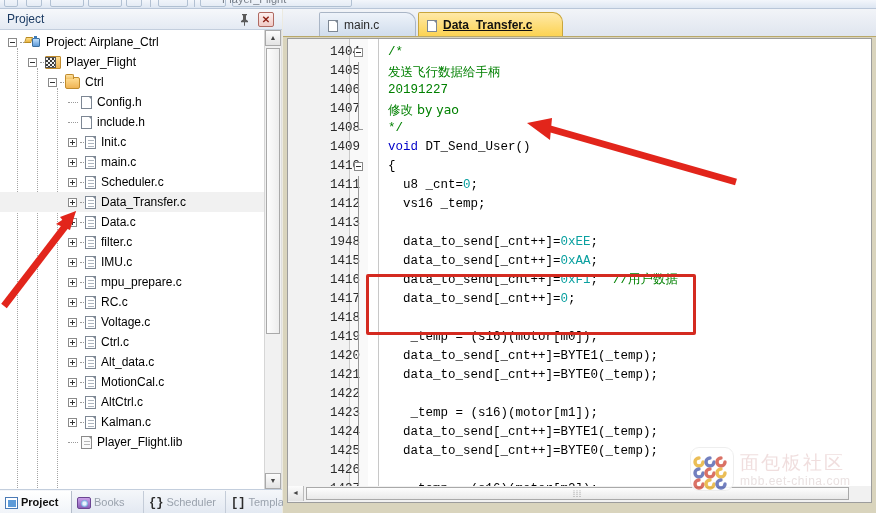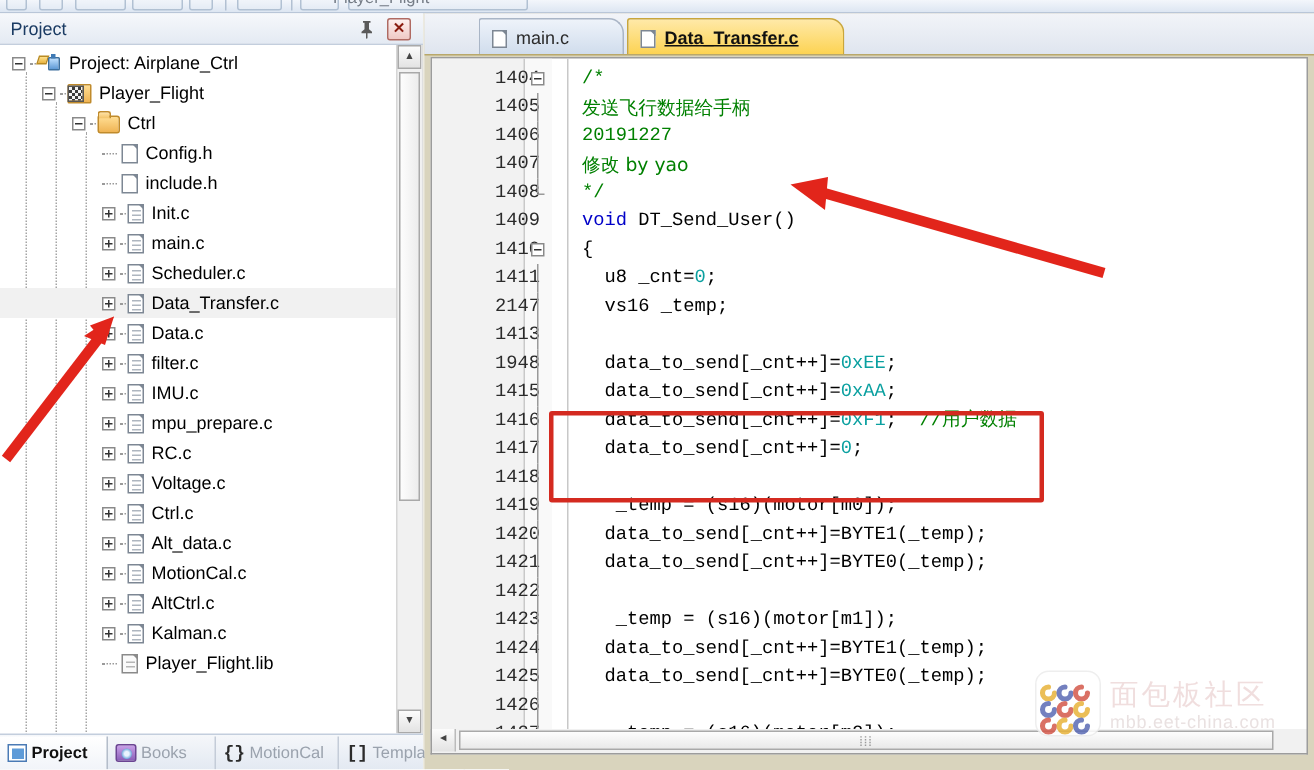--- a/index.html
+++ b/index.html
@@ -460,21 +460,21 @@
       <div class="tree-scroll">
         <div class="ts-btn ts-up">▲</div>
         <div class="ts-thumb"></div>
         <div class="ts-btn ts-down">▼</div>
       </div>
     </div>
 
     <div class="bottom-tabs" id="bottom-tabs">
         <div class="btab active" style="left: 0px; width: 72px;"><span class="bi bi-proj"></span><span>Project</span></div>
         <div class="btab" style="left: 72px; width: 72px;"><span class="bi bi-books"></span><span>Books</span></div>
-        <div class="btab" style="left: 144px; width: 82px;"><span class="bi bi-func">{}</span><span>MotionCal</span></div>
+        <div class="btab" style="left: 144px; width: 82px;"><span class="bi bi-func">{}</span><span>Scheduler</span></div>
         <div class="btab" style="left: 226px; width: 84px;"><span class="bi bi-tmpl">[]</span><span>Templates</span></div>
       </div>
   </div>
 
   <div class="editor-area">
 
     <div class="tabstrip" id="editor-tabs">
         <div class="etab inactive" style="left: 36px; width: 97px;"><span class="tabdoc"></span><span class="tabname">main.c</span></div>
         <div class="etab active" style="left: 135px; width: 145px;"><span class="tabdoc"></span><span class="tabname">Data_Transfer.c</span></div>
       </div>
@@ -518,21 +518,21 @@
             <span class="lno">1410</span>
             <span class="ctext"><span>{</span></span>
           </div>
           <div class="fold-box" style="top: 123px;"></div>
           <div class="cl" style="top: 137px;">
             <span class="lno">1411</span>
             <span class="ctext"><span>  u8 _cnt=</span><span class="num">0</span><span>;</span></span>
           </div>
           <div class="fold-line" style="top: 137px; height: 19px;"></div>
           <div class="cl" style="top: 156px;">
-            <span class="lno">2147</span>
+            <span class="lno">1412</span>
             <span class="ctext"><span>  vs16 _temp;</span></span>
           </div>
           <div class="fold-line" style="top: 156px; height: 19px;"></div>
           <div class="cl" style="top: 175px;">
             <span class="lno">1413</span>
             <span class="ctext"><span></span></span>
           </div>
           <div class="fold-line" style="top: 175px; height: 19px;"></div>
           <div class="cl" style="top: 194px;">
             <span class="lno">1948</span>

